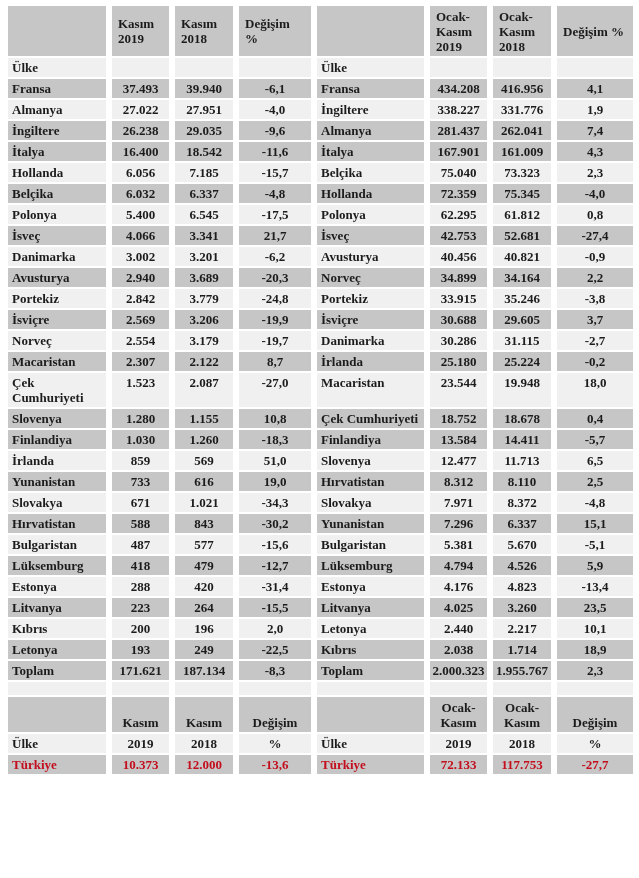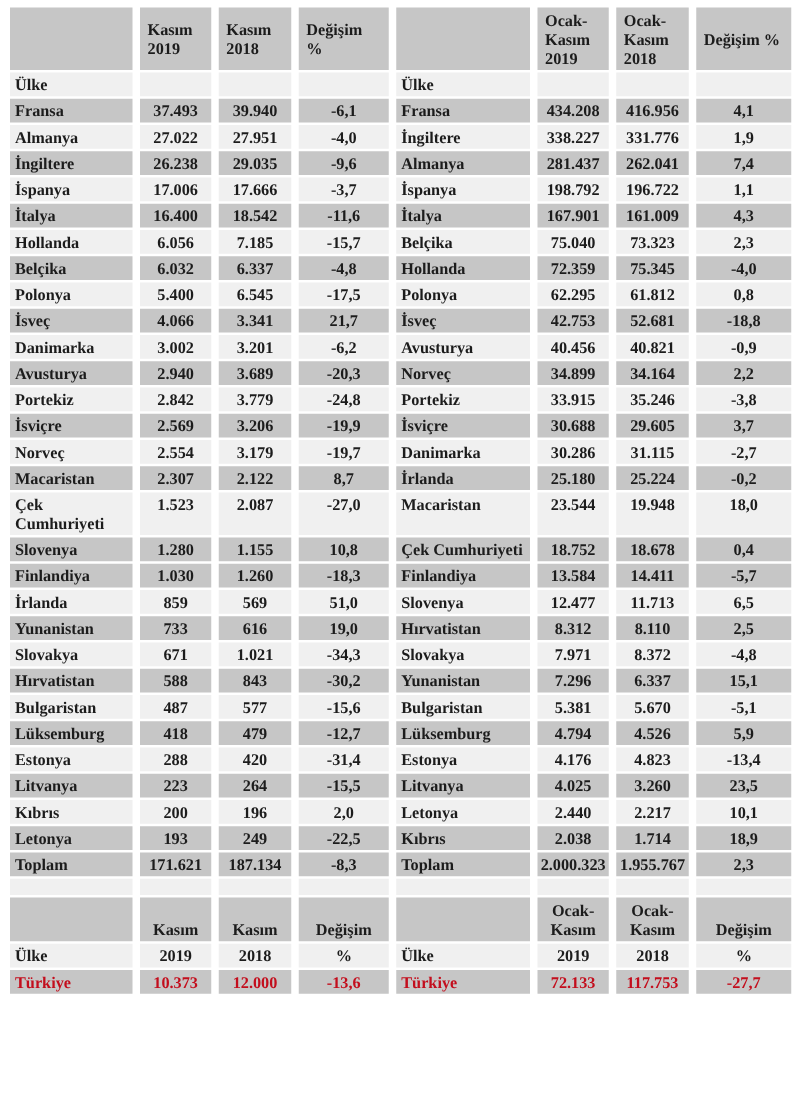--- a/index.html
+++ b/index.html
@@ -95,30 +95,20 @@
         <td class="country dark">İngiltere</td>
         <td class="num dark">26.238</td>
         <td class="num dark">29.035</td>
         <td class="num dark">-9,6</td>
         <td class="country dark">Almanya</td>
         <td class="num dark">281.437</td>
         <td class="num dark">262.041</td>
         <td class="num dark">7,4</td>
       </tr>
       <tr>
-        <td class="country light">İspanya</td>
-        <td class="num light">17.006</td>
-        <td class="num light">17.666</td>
-        <td class="num light">-3,7</td>
-        <td class="country light">İspanya</td>
-        <td class="num light">198.792</td>
-        <td class="num light">196.722</td>
-        <td class="num light">1,1</td>
-      </tr>
-      <tr>
         <td class="country dark">İtalya</td>
         <td class="num dark">16.400</td>
         <td class="num dark">18.542</td>
         <td class="num dark">-11,6</td>
         <td class="country dark">İtalya</td>
         <td class="num dark">167.901</td>
         <td class="num dark">161.009</td>
         <td class="num dark">4,3</td>
       </tr>
       <tr>
@@ -152,21 +142,21 @@
         <td class="num light">0,8</td>
       </tr>
       <tr>
         <td class="country dark">İsveç</td>
         <td class="num dark">4.066</td>
         <td class="num dark">3.341</td>
         <td class="num dark">21,7</td>
         <td class="country dark">İsveç</td>
         <td class="num dark">42.753</td>
         <td class="num dark">52.681</td>
-        <td class="num dark">-18,8</td>
+        <td class="num dark">-27,4</td>
       </tr>
       <tr>
         <td class="country light">Danimarka</td>
         <td class="num light">3.002</td>
         <td class="num light">3.201</td>
         <td class="num light">-6,2</td>
         <td class="country light">Avusturya</td>
         <td class="num light">40.456</td>
         <td class="num light">40.821</td>
         <td class="num light">-0,9</td>

